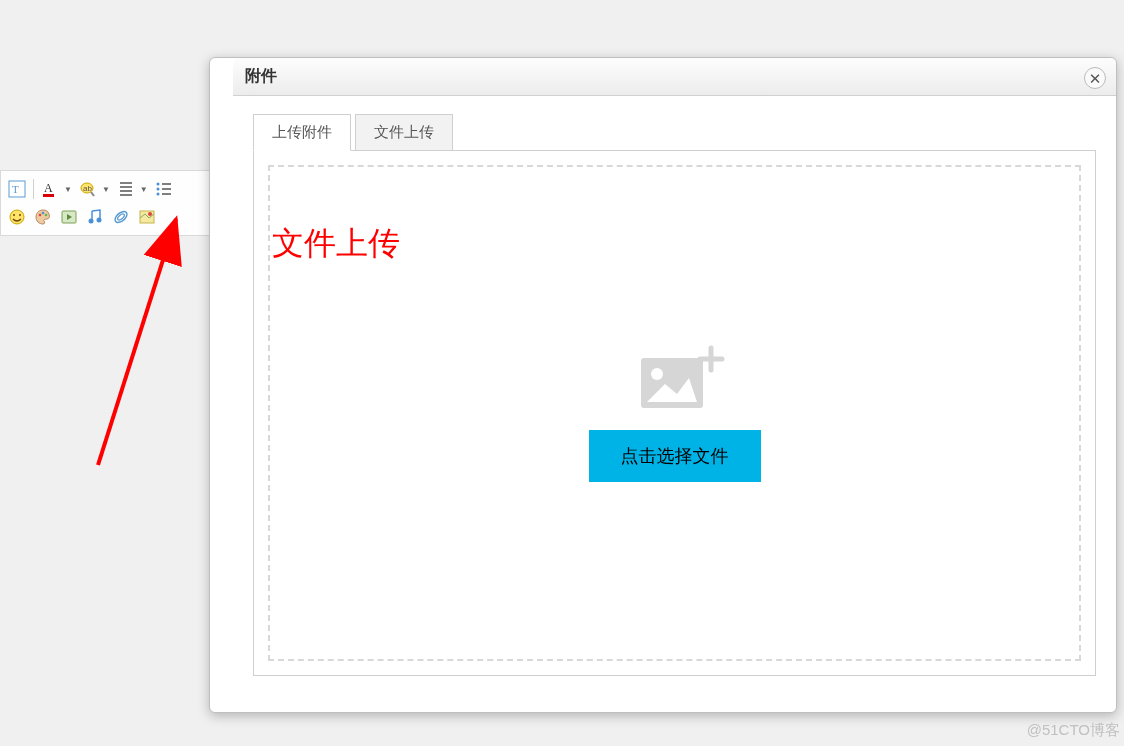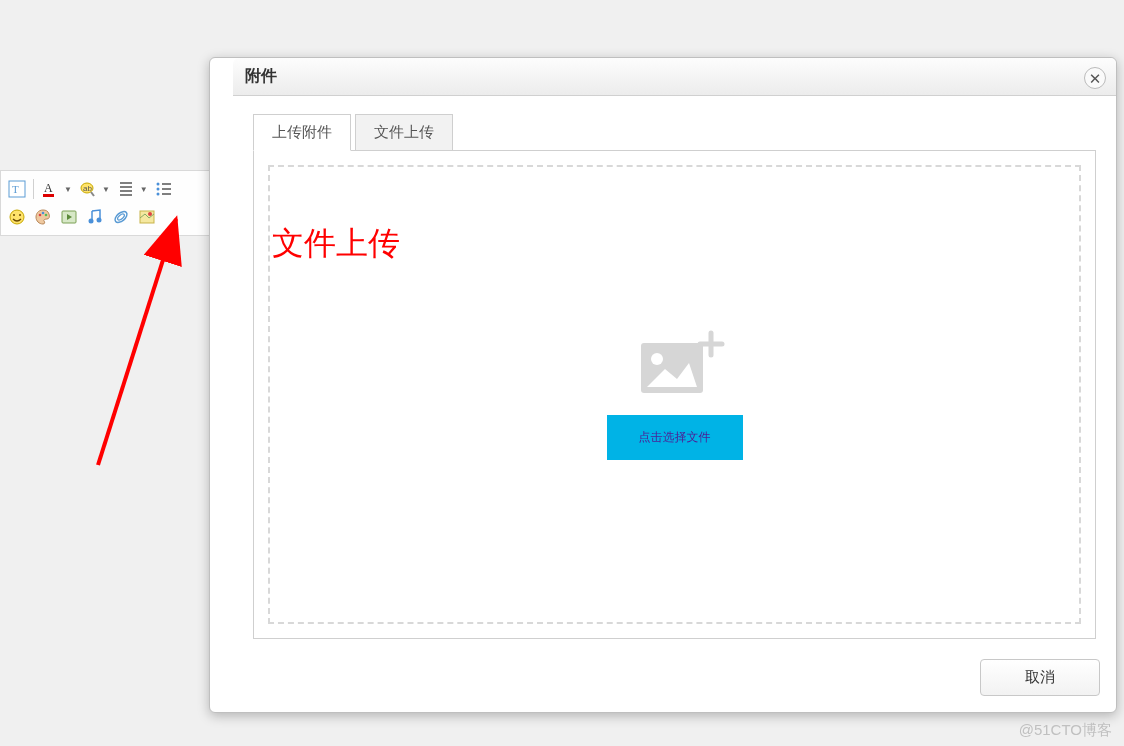--- a/index.html
+++ b/index.html
@@ -157,24 +157,24 @@
       justify-content: center;
       gap: 24px;
     }
     .upload-icon {
       width: 80px;
       height: 62px;
       position: relative;
     }
     .select-button {
       background: #00b3e6;
-      color: #4c1d95;
+      color: #000000;
       border: none;
       padding: 14px 32px;
-      font-size: 12px;
+      font-size: 18px;
       cursor: pointer;
     }
 
     .dialog-footer {
       padding: 10px 16px 16px;
       display: flex;
       justify-content: flex-end;
       gap: 14px;
     }
     .footer-btn {
@@ -183,21 +183,21 @@
       background: linear-gradient(to bottom, #ffffff, #f2f2f2);
       border: 1px solid #c8c8c8;
       border-radius: 4px;
       cursor: pointer;
       font-size: 15px;
       color: #333;
     }
 
     .watermark {
       position: absolute;
-      right: 12px;
+      right: 4px;
       bottom: 6px;
       color: #c0c0c0;
       font-size: 15px;
       z-index: 30;
     }
   </style>
 </head>
 <body>
 
 <div class="editor-toolbar">
@@ -326,19 +326,16 @@
             </g>
           </svg>
         </div>
         <button class="select-button">
           <span>点击选择文件</span>
         </button>
       </div>
     </div>
   </div>
   <div class="dialog-footer">
-    <button class="footer-btn">
-      <span>取消</span>
-    </button>
   </div>
 </div>
 
 <div class="watermark">@51CTO博客</div>
 
 </body></html>

